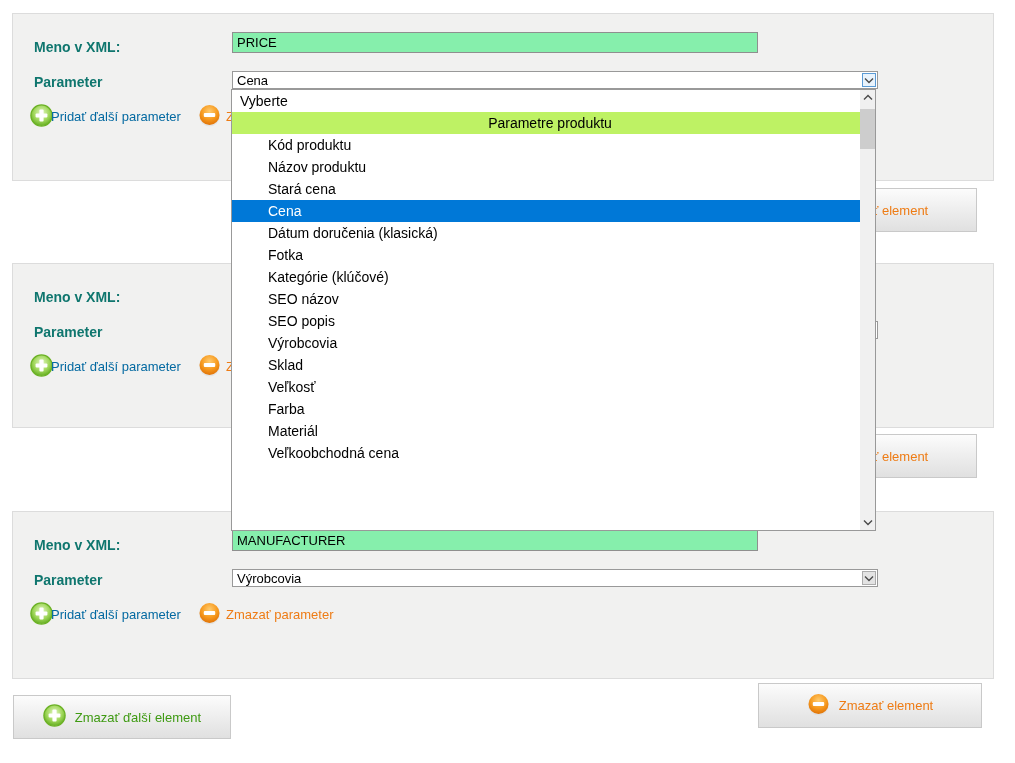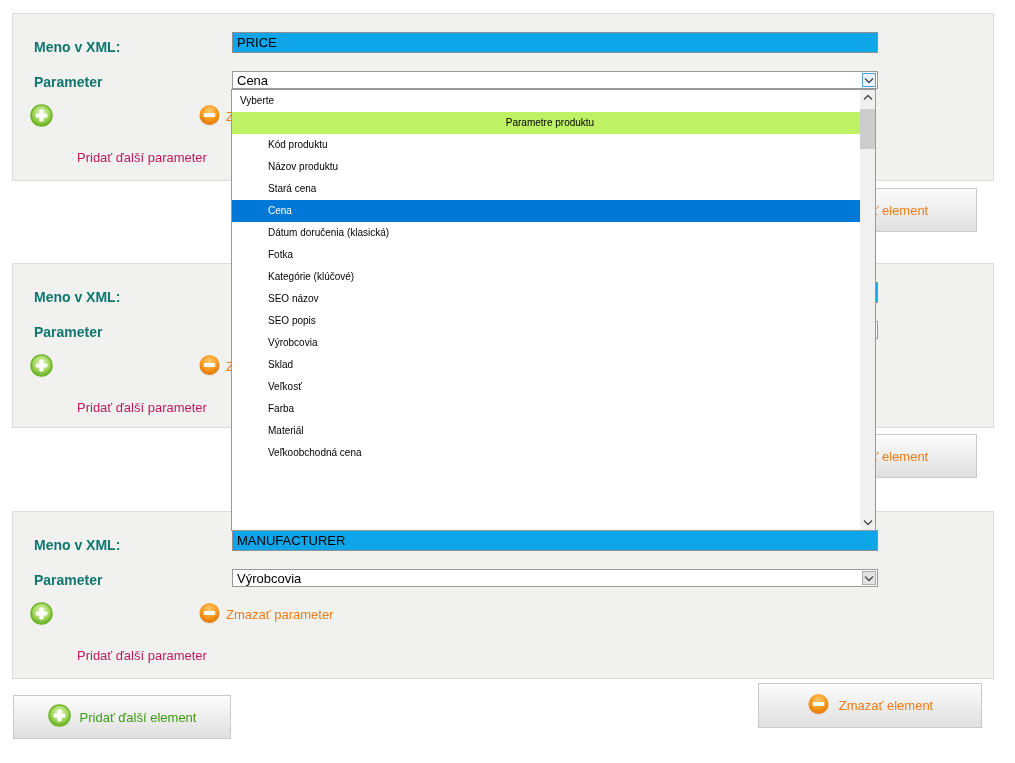--- a/index.html
+++ b/index.html
@@ -19,22 +19,22 @@
   #panel-3 { top:511px; height:168px; }
 
   .lbl {
     position:absolute; left:21px; font-size:14px; font-weight:bold; color:#0f766e;
     white-space:nowrap;
   }
   .lbl-meno  { top:25px; }
   .lbl-param { top:60px; }
 
   .txt-input {
-    position:absolute; left:219px; top:18px; width:646px; height:21px;
-    border:1px solid #8f8f8f; background:#0ea5e9; color:#000;
+    position:absolute; left:219px; top:18px; width:526px; height:21px;
+    border:1px solid #8f8f8f; background:#86efac; color:#000;
     font-family:"Liberation Sans", sans-serif; font-size:13px; padding:1px 4px;
     outline:none;
   }
 
   .combo {
     position:absolute; left:219px; top:57px; width:646px; height:18px;
     border:1px solid #999; background:#fff;
   }
   .combo-value {
     position:absolute; left:4px; top:1px; right:18px;
@@ -46,21 +46,21 @@
   }
   .combo-btn-open   { background:#e9f3fc; border:1px solid #5b9bd5; }
   .combo-btn-normal { background:#e3e3e3; border:1px solid #acacac; }
 
   .icon-btn { position:absolute; width:23px; height:23px; top:90px; cursor:pointer; }
   .icon-add { left:17px; }
   .icon-del { left:185px; }
   .link {
     position:absolute; top:95px; font-size:13px; white-space:nowrap; cursor:pointer;
   }
-  .link-add { left:64px;  color:#be185d;margin-top:41px; }
+  .link-add { left:38px;  color:#0369a1; }
   .link-del { left:213px; color:#ee7c15; }
 
   
   .element-btn {
     position:absolute;
     background:linear-gradient(180deg,#fcfcfc 0%,#efefef 45%,#e0e0e0 100%);
     border:1px solid #c9c9c9;
     display:flex; align-items:center; justify-content:center; gap:9px;
     font-size:13px; cursor:pointer;
   }
@@ -72,21 +72,21 @@
   #del-element-3 { left:758px; top:683px; width:224px; height:45px; }
   #add-element   { left:13px;  top:695px; width:218px; height:44px; }
 
   
   #dropdown {
     position:absolute; left:231px; top:89px; width:645px; height:442px;
     background:#fff; border:1px solid #999; z-index:10;
   }
   .dd-items { position:absolute; top:0; left:0; right:15px; bottom:0; overflow:hidden; }
   .dd-item {
-    height:22px; line-height:22px; font-size:10px; color:#000;
+    height:22px; line-height:22px; font-size:14px; color:#000;
     padding-left:8px; white-space:nowrap; cursor:pointer;
   }
   .dd-item.child { padding-left:36px; }
   .dd-item.group { font-weight:normal; background:#bef264;text-align:center; }
   .dd-item.selected { background:#0078d7; color:#fff; }
 
   .scrollbar {
     position:absolute; top:0; right:0; width:15px; height:100%;
     background:#f0f0f0;
   }
@@ -239,21 +239,21 @@
   </span>
   <span class="btn-text">Zmazať element</span>
 </div>
 
 <div class="element-btn add-element" id="add-element">
   <span>
     <svg width="23" height="23" viewBox="0 0 23 23">
         <use href="#plusIcon"></use>
       </svg>
   </span>
-  <span class="btn-text">Pridať ďalší element</span>
+  <span class="btn-text">Zmazať ďalší element</span>
 </div>
 
 <div id="dropdown">
   <div class="dd-items">
       <div class="dd-item option">Vyberte</div>
       <div class="dd-item group">Parametre produktu</div>
       <div class="dd-item child">Kód produktu</div>
       <div class="dd-item child">Názov produktu</div>
       <div class="dd-item child">Stará cena</div>
       <div class="dd-item child selected">Cena</div>

